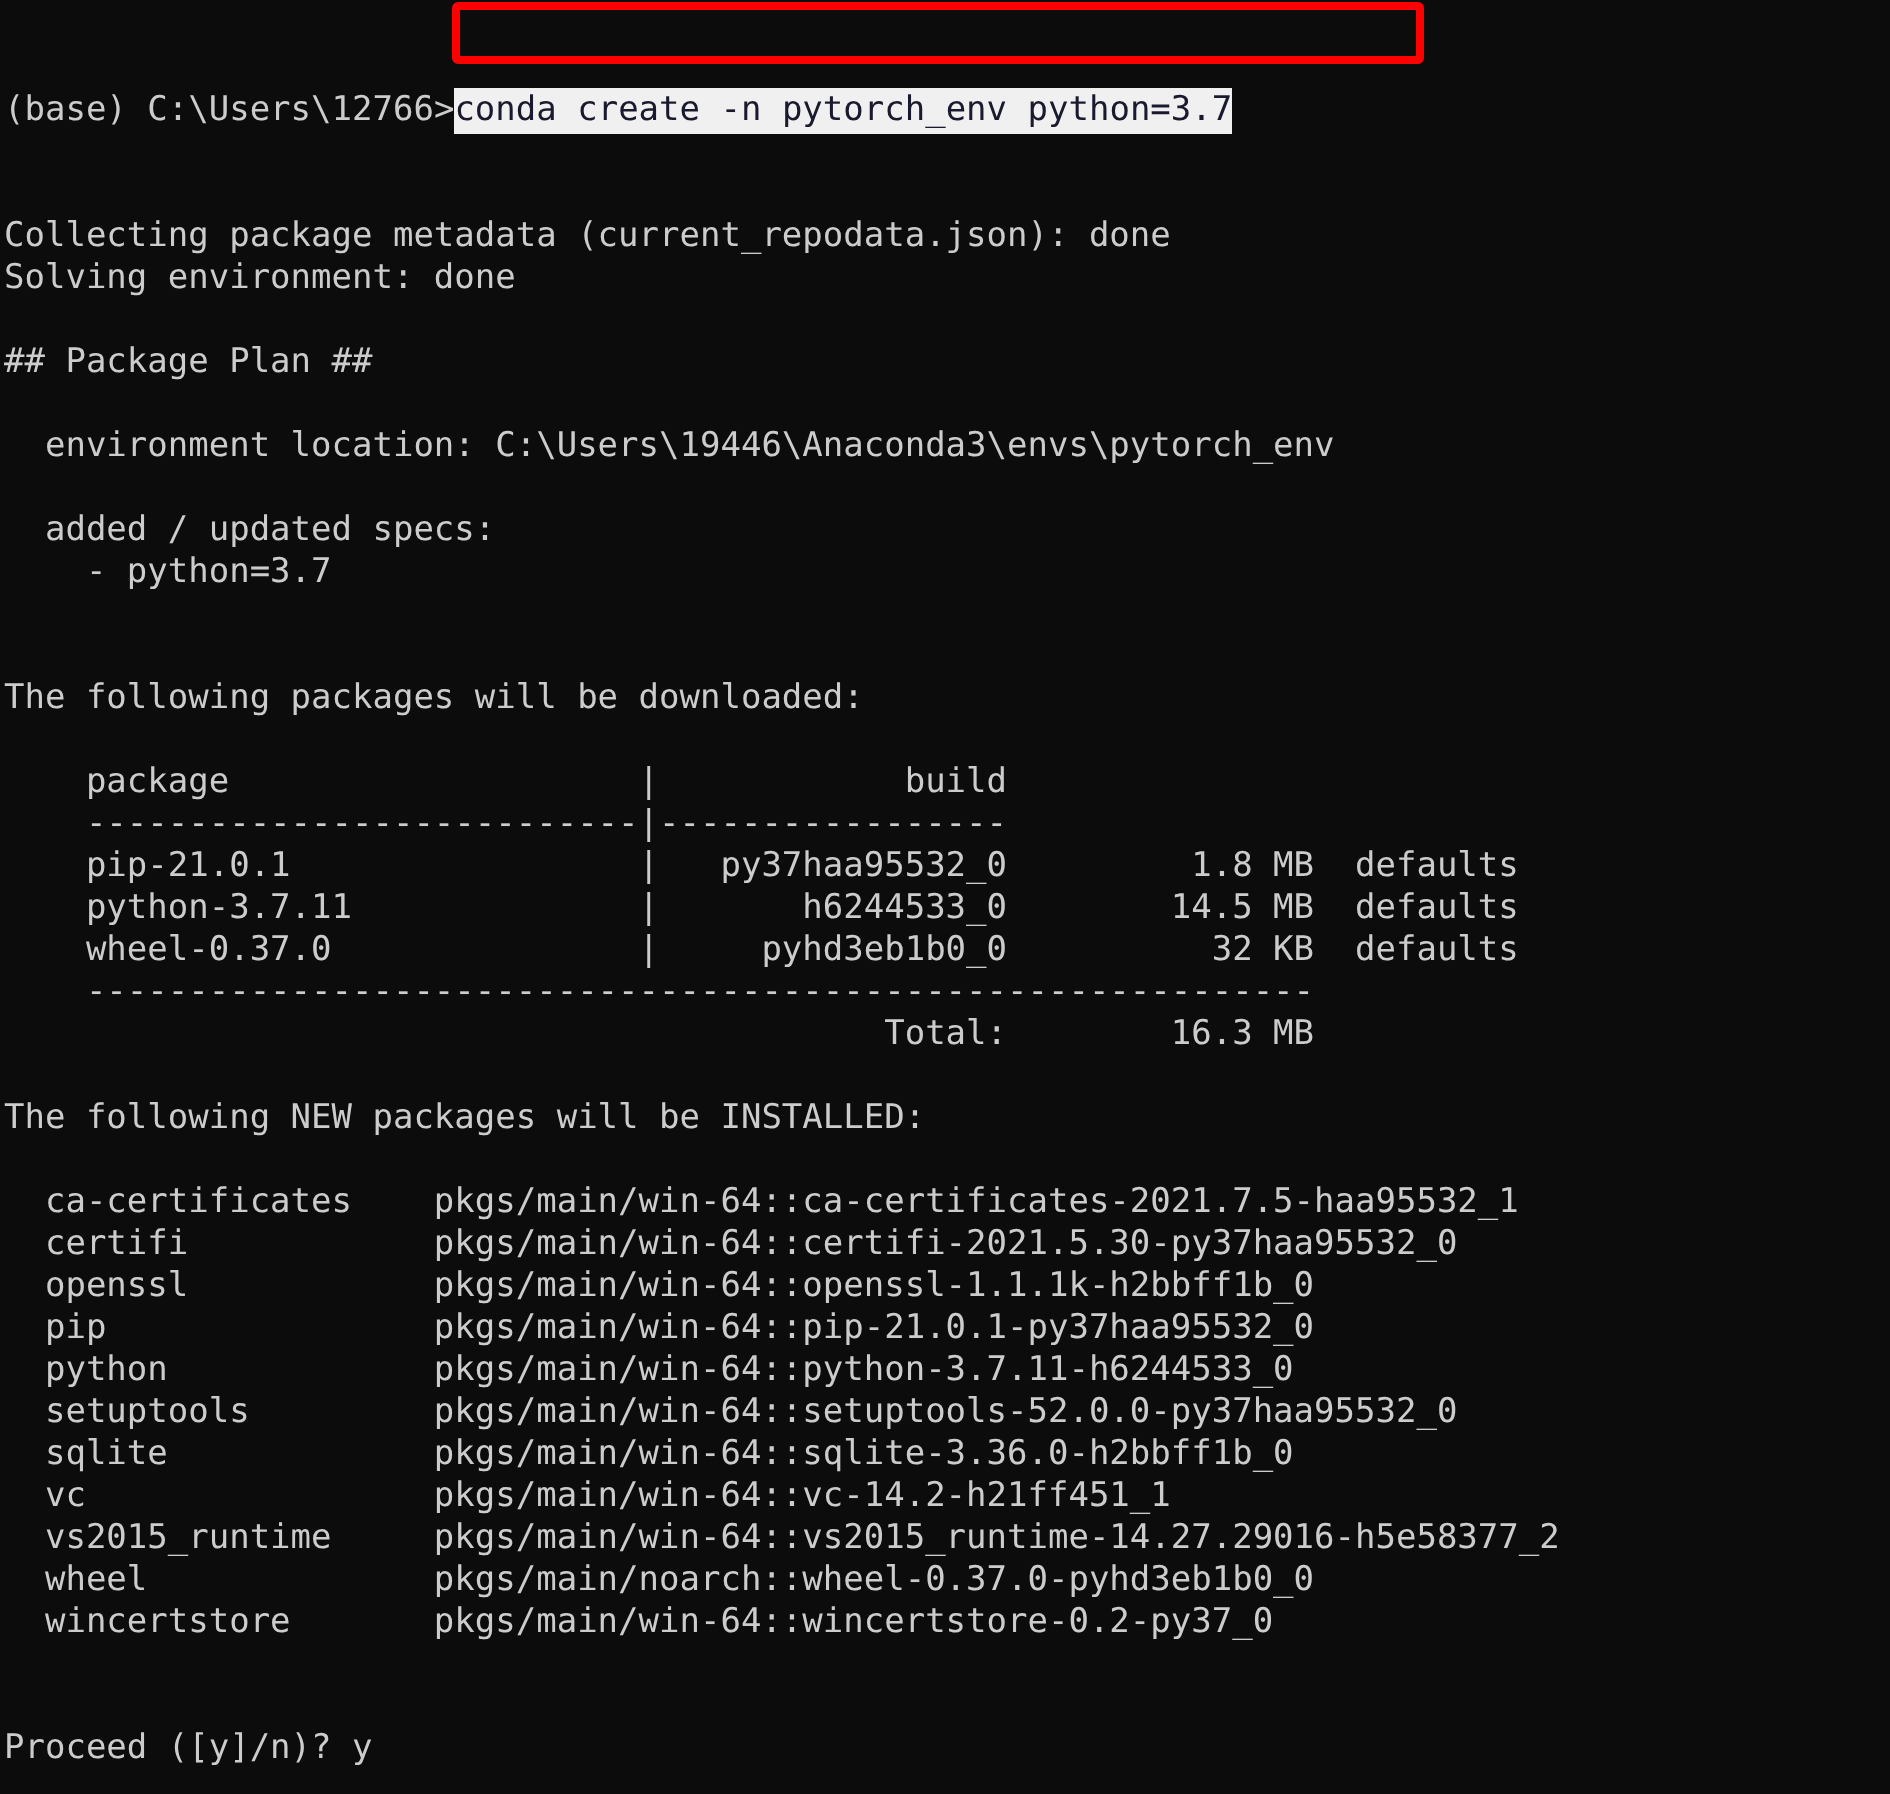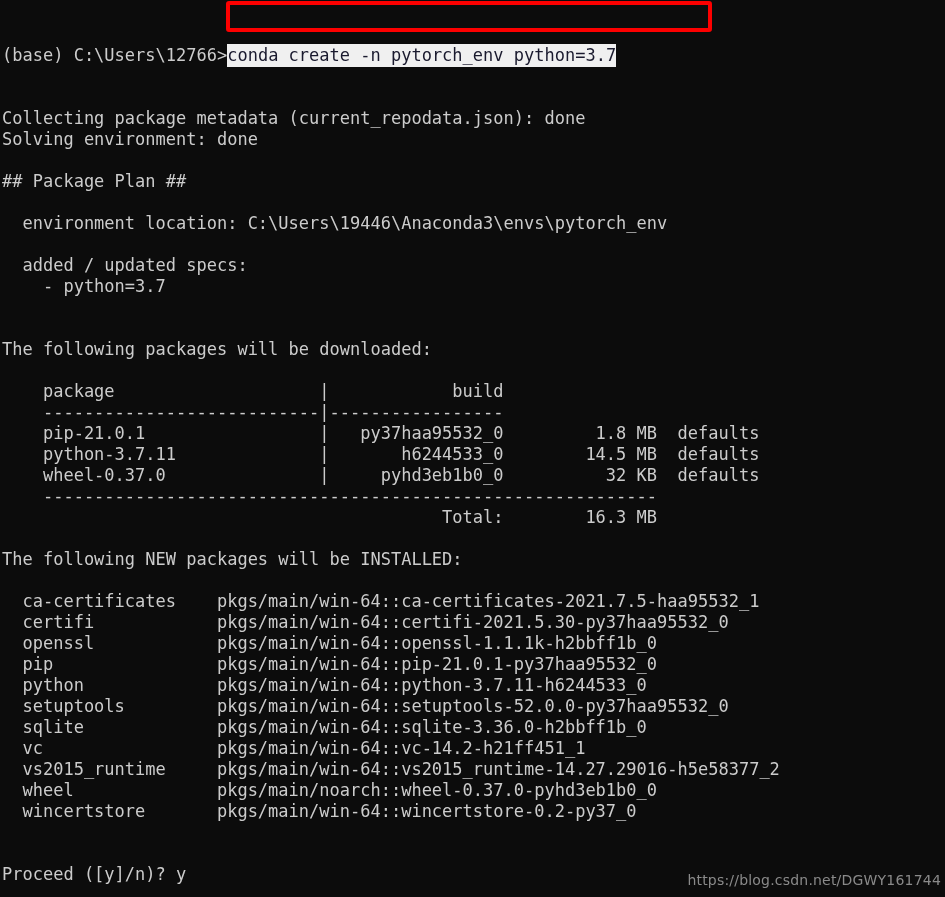--- a/index.html
+++ b/index.html
@@ -69,15 +69,14 @@
 
 <div id="screen" style="background: rgb(12, 12, 12); color: rgb(204, 204, 204);">
 
   <div id="console">
     <div class="line"><span>(base) C:\Users\12766</span><span>&gt;</span><span class="sel" style="background: rgb(240, 240, 240); color: rgb(26, 26, 46);">conda create -n pytorch_env python=3.7</span></div>
     <div id="output-lines"><div class="line">Collecting package metadata (current_repodata.json): done</div><div class="line">Solving environment: done</div><div class="line blank">&nbsp;</div><div class="line">## Package Plan ##</div><div class="line blank">&nbsp;</div><div class="line">  environment location: C:\Users\19446\Anaconda3\envs\pytorch_env</div><div class="line blank">&nbsp;</div><div class="line">  added / updated specs:</div><div class="line">    - python=3.7</div><div class="line blank">&nbsp;</div><div class="line blank">&nbsp;</div><div class="line">The following packages will be downloaded:</div><div class="line blank">&nbsp;</div><div class="line">    package                    |            build</div><div class="line">    ---------------------------|-----------------</div><div class="line">    pip-21.0.1                 |   py37haa95532_0         1.8 MB  defaults</div><div class="line">    python-3.7.11              |       h6244533_0        14.5 MB  defaults</div><div class="line">    wheel-0.37.0               |     pyhd3eb1b0_0          32 KB  defaults</div><div class="line">    ------------------------------------------------------------</div><div class="line">                                           Total:        16.3 MB</div><div class="line blank">&nbsp;</div><div class="line">The following NEW packages will be INSTALLED:</div><div class="line blank">&nbsp;</div><div class="line">  ca-certificates    pkgs/main/win-64::ca-certificates-2021.7.5-haa95532_1</div><div class="line">  certifi            pkgs/main/win-64::certifi-2021.5.30-py37haa95532_0</div><div class="line">  openssl            pkgs/main/win-64::openssl-1.1.1k-h2bbff1b_0</div><div class="line">  pip                pkgs/main/win-64::pip-21.0.1-py37haa95532_0</div><div class="line">  python             pkgs/main/win-64::python-3.7.11-h6244533_0</div><div class="line">  setuptools         pkgs/main/win-64::setuptools-52.0.0-py37haa95532_0</div><div class="line">  sqlite             pkgs/main/win-64::sqlite-3.36.0-h2bbff1b_0</div><div class="line">  vc                 pkgs/main/win-64::vc-14.2-h21ff451_1</div><div class="line">  vs2015_runtime     pkgs/main/win-64::vs2015_runtime-14.27.29016-h5e58377_2</div><div class="line">  wheel              pkgs/main/noarch::wheel-0.37.0-pyhd3eb1b0_0</div><div class="line">  wincertstore       pkgs/main/win-64::wincertstore-0.2-py37_0</div><div class="line blank">&nbsp;</div><div class="line blank">&nbsp;</div><div class="line">Proceed ([y]/n)? y</div><div class="line blank">&nbsp;</div></div>
   </div>
 
   <div id="redbox" style="border-color: rgb(253, 0, 0);"></div>
 
-  <div id="watermark" style="color: rgb(138, 138, 138);">https://blog.csdn.net/DGWY161744</div>
 
 </div>
 
 </body></html>

